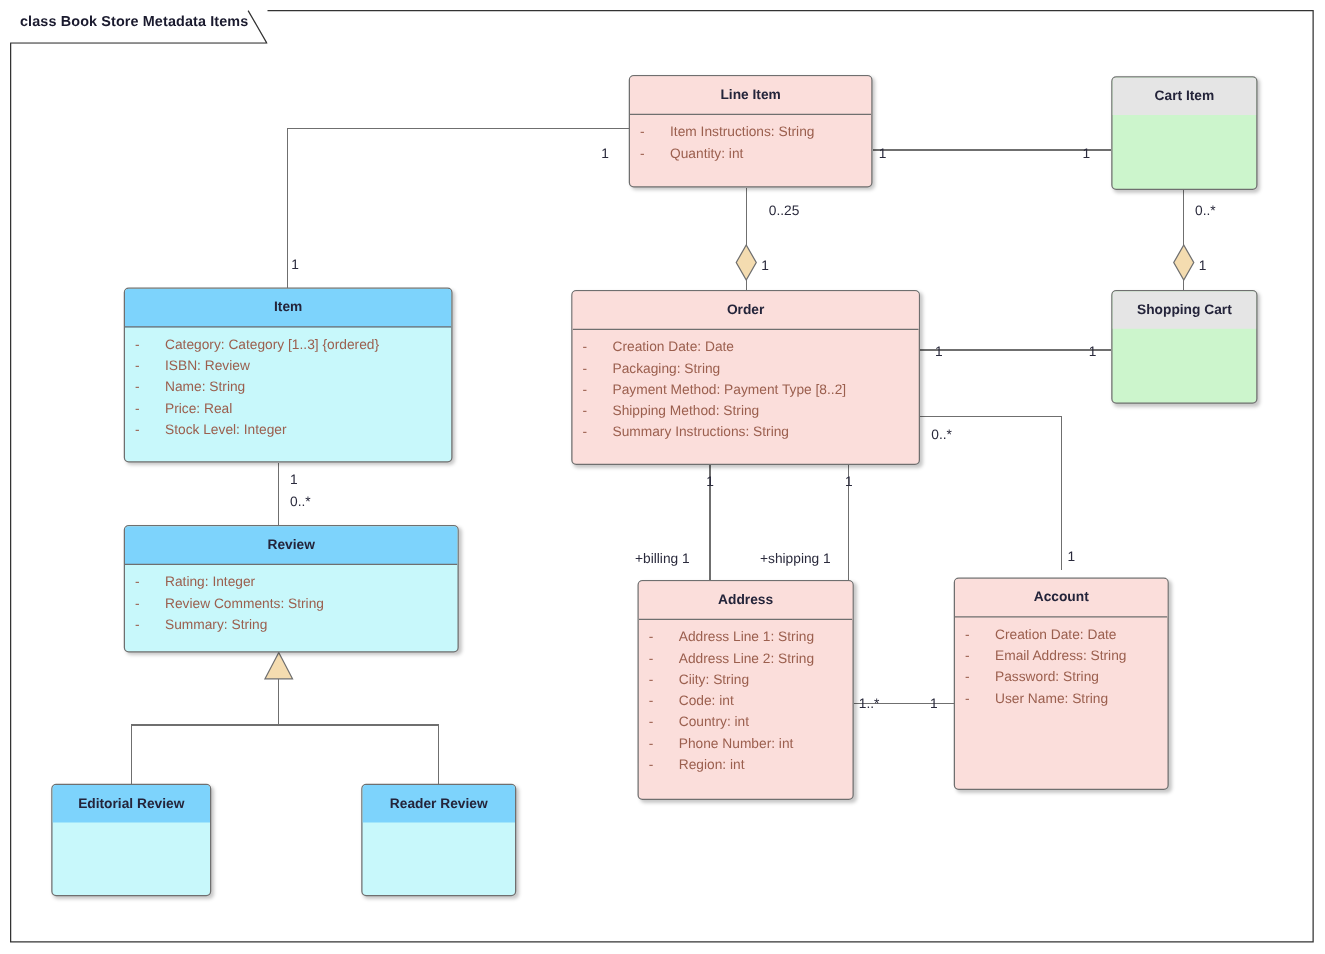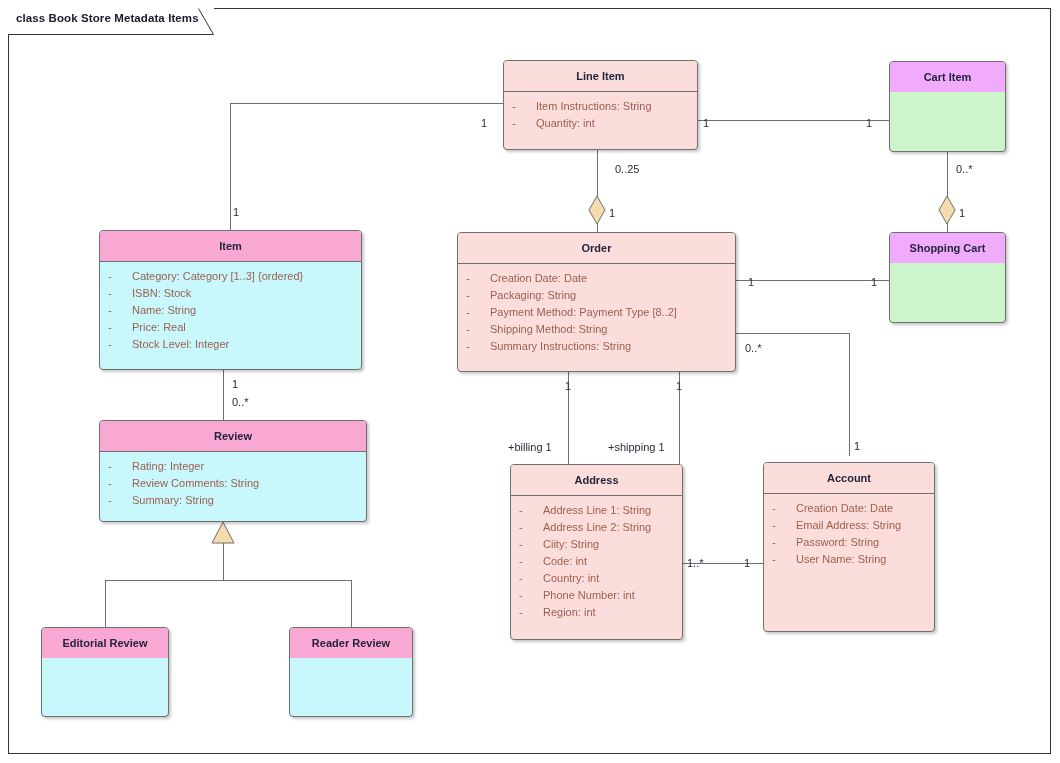--- a/index.html
+++ b/index.html
@@ -91,24 +91,24 @@
     display: inline-block;
     width: 24px;
     flex: 0 0 24px;
     color: #9b5f4e;
   }
   
   .pink { background: #fbdedb; }
   .pink .cls-name { background: #fbdedb; }
   
   .cyan { background: #c8f8fb; }
-  .cyan .cls-name { background: #f9a8d4; }
+  .cyan .cls-name { background: #7dd3fc; }
   
   .green { background: #ccf5cc; }
-  .green .cls-name { background: #f0abfc; }
+  .green .cls-name { background: #e5e5e5; }
 
   
   .mult {
     position: absolute;
     font-size: 11px;
     color: #2a2a3c;
     white-space: nowrap;
     line-height: 12px;
   }
 </style>
@@ -181,21 +181,21 @@
 
   <div class="uml-class cyan has-attrs" style="left:99px; top:230px; width:263px; height:140px;">
     <div class="cls-name">Item</div>
     <div class="cls-attrs">
       <div class="attr">
         <span class="vis">-</span>
         <span>Category: Category [1..3] {ordered}</span>
       </div>
       <div class="attr">
         <span class="vis">-</span>
-        <span>ISBN: Stock</span>
+        <span>ISBN: Review</span>
       </div>
       <div class="attr">
         <span class="vis">-</span>
         <span>Name: String</span>
       </div>
       <div class="attr">
         <span class="vis">-</span>
         <span>Price: Real</span>
       </div>
       <div class="attr">

